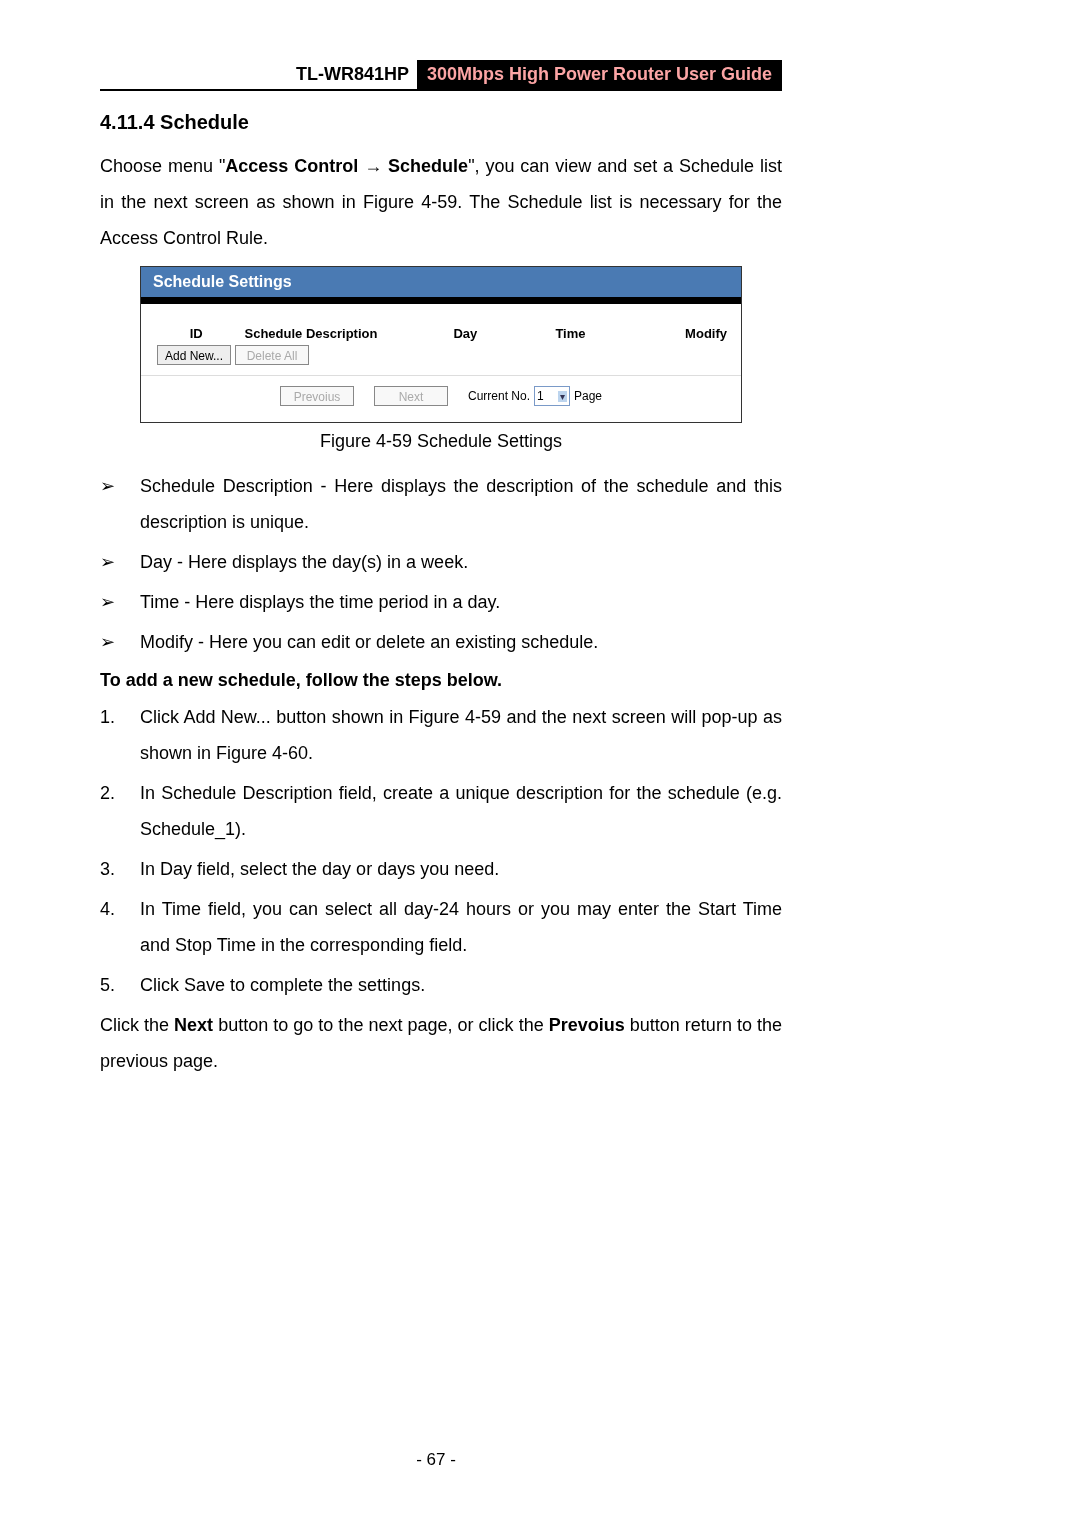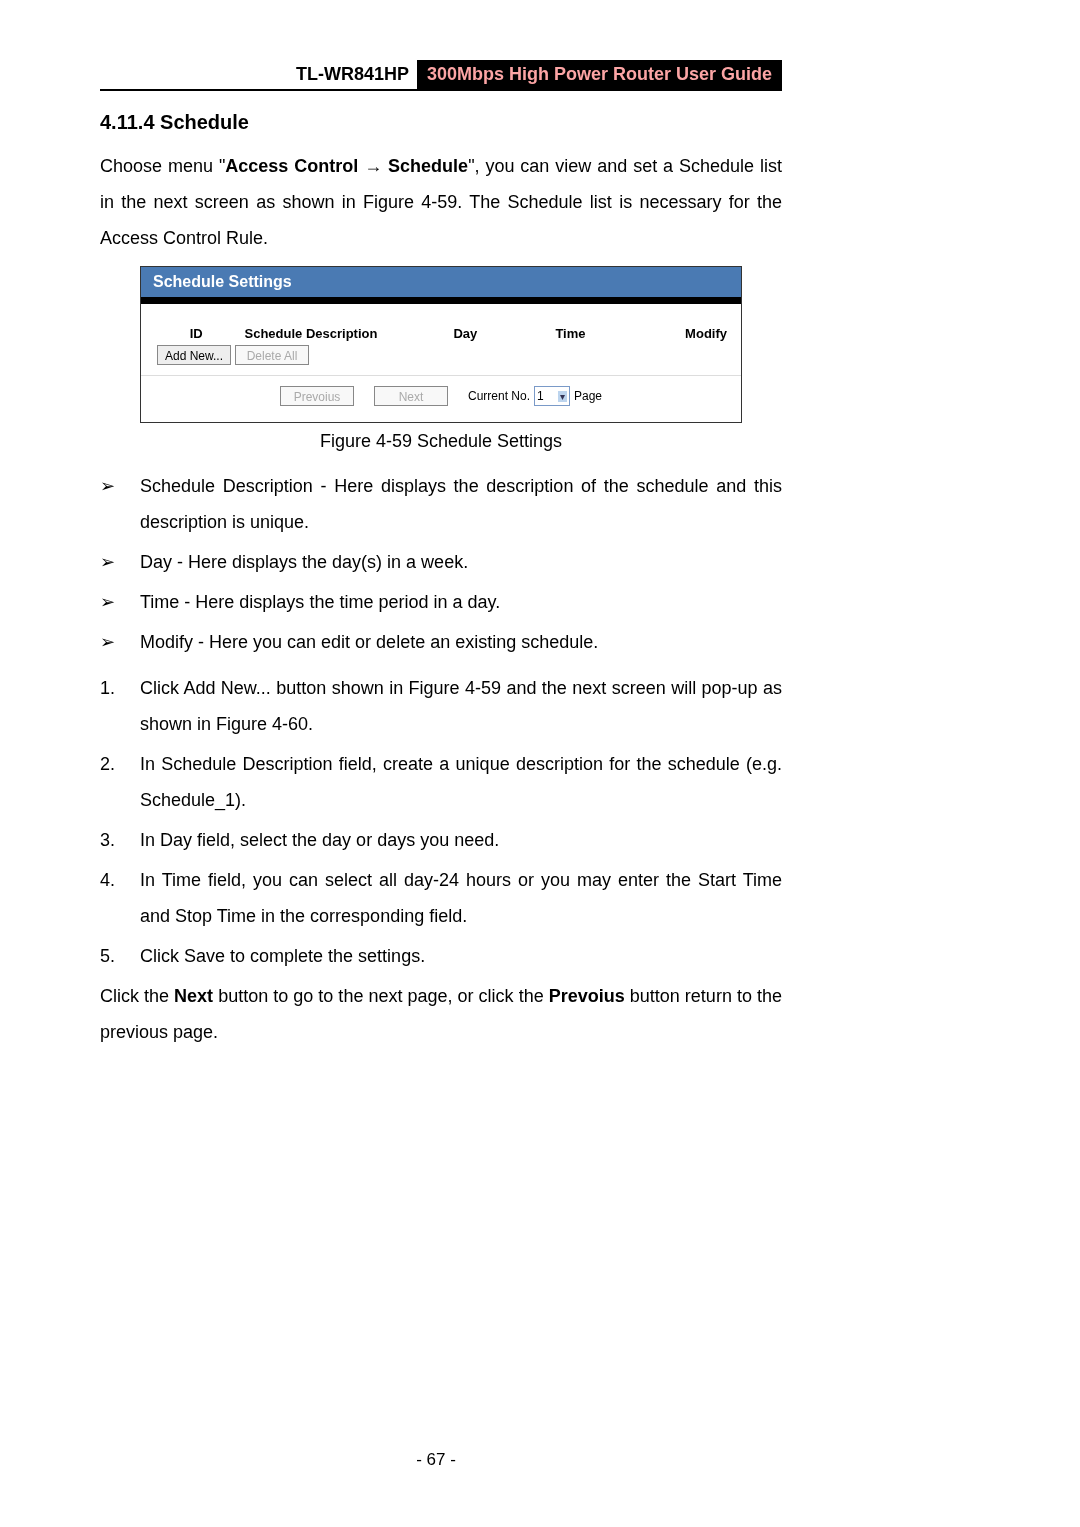--- a/index.html
+++ b/index.html
@@ -198,20 +198,21 @@
     <div class="bul">
       <div class="mk">➢</div>
       <div class="ct"><span class="b">Time - </span><span>Here displays the time period in a day.</span></div>
     </div>
     <div class="bul">
       <div class="mk">➢</div>
       <div class="ct"><span class="b">Modify - </span><span>Here you can edit or delete an existing schedule.</span></div>
     </div>
   </div>
 
+  <div class="subhead">To add a new schedule, follow the steps below.</div>
 
   <div class="ol">
     <div class="li">
       <div class="nm">1.</div>
       <div class="ct"><span>Click </span><span class="b">Add New...</span><span> button shown in Figure 4-59 and the next screen will pop-up as shown in Figure 4-60.</span></div>
     </div>
     <div class="li">
       <div class="nm">2.</div>
       <div class="ct"><span>In </span><span class="b">Schedule Description</span><span> field, create a unique description for the schedule (e.g. Schedule_1).</span></div>
     </div>

